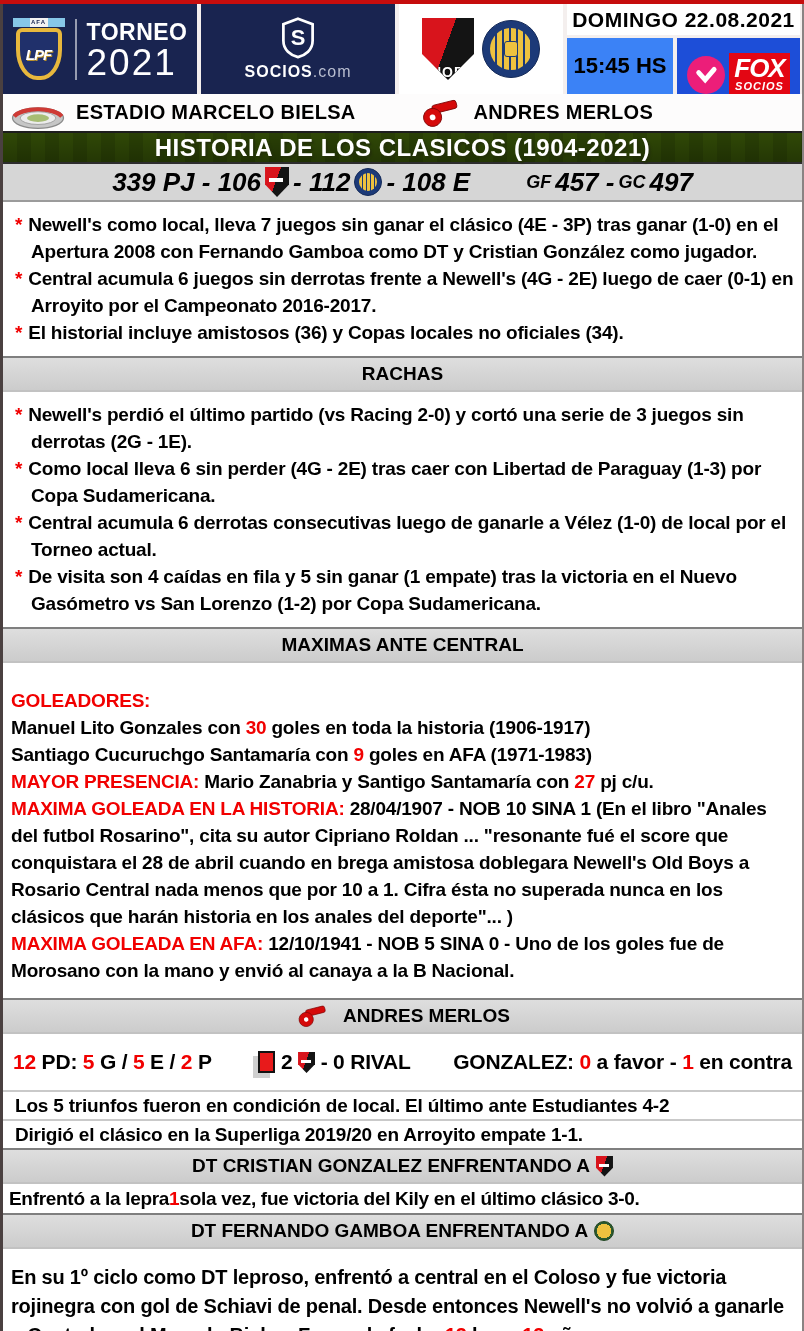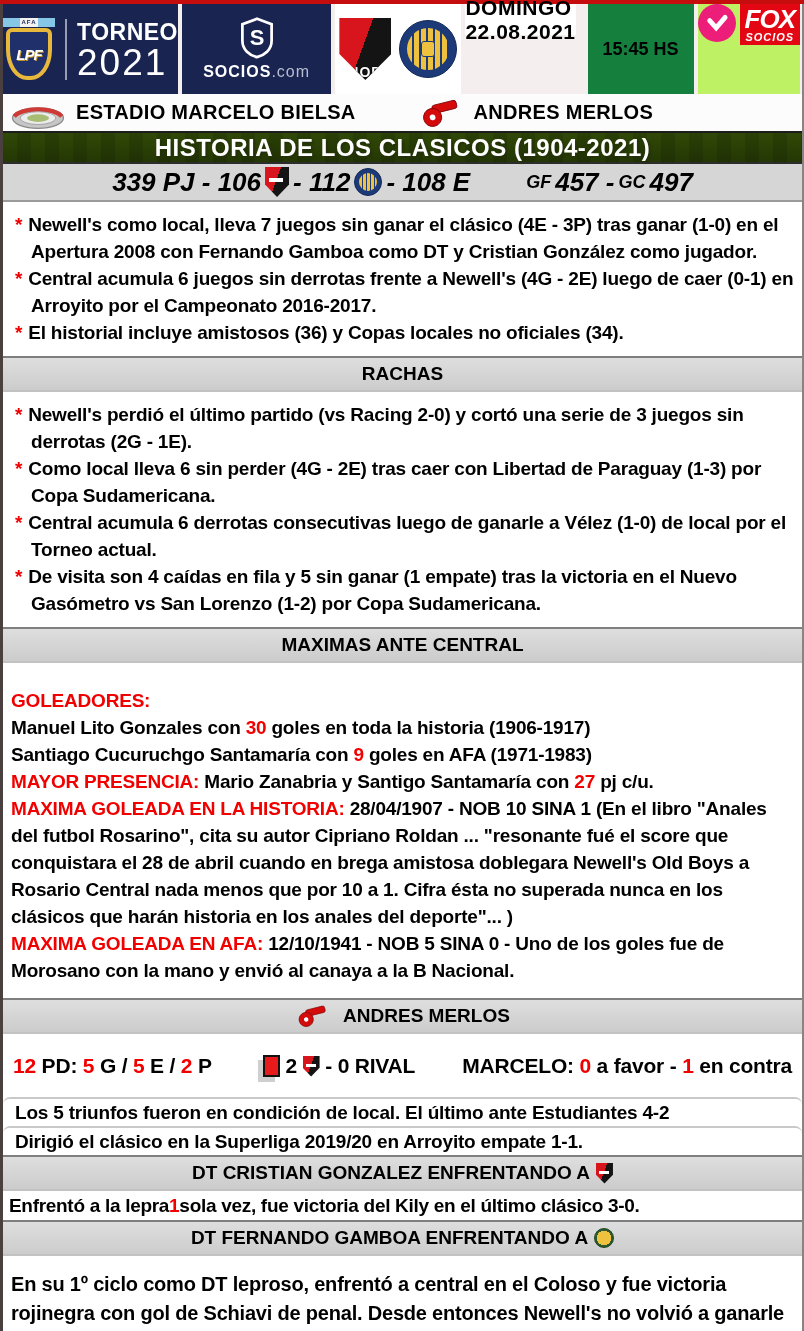--- a/index.html
+++ b/index.html
@@ -32,25 +32,25 @@
   .socios-panel { width:194px; flex-direction:column; gap:4px; }
   .socios-mark { width:40px; height:42px; }
   .socios-word { color:#fff; font-size:16px; letter-spacing:1px; }
   .socios-word .lite { color:#b9bed0; font-weight:normal; }
   .crest-panel { width:164px; background:#fff; display:flex; align-items:center; justify-content:center; gap:8px; }
   .crest-nob { width:52px; height:62px; clip-path:polygon(0 0,100% 0,100% 58%,50% 100%,0 58%); background:linear-gradient(110deg,#d8141c 46%,#141414 46%); display:flex; align-items:flex-end; justify-content:center; }
   .crest-nob b { color:#fff; font-size:14px; letter-spacing:1px; text-shadow:0 0 2px #000; }
   .crest-carc { width:58px; height:58px; border-radius:50%; background:#1c3a78; border:1px solid #142a58; display:flex; align-items:center; justify-content:center; }
   .crest-carc .inner { width:42px; height:42px; border-radius:50%; background:repeating-linear-gradient(90deg,#eec23f 0 5px,#1c3a78 5px 7px); display:flex; align-items:center; justify-content:center; }
   .crest-carc .dot { width:14px; height:16px; background:#eec23f; border:1px solid #1c3a78; border-radius:3px; }
-  .right-col { flex:1; display:flex; flex-direction:row; gap:12px; background:#f4efee; }
+  .right-col { flex:1; display:flex; flex-direction:column; gap:3px; background:#f4efee; }
   .date-cell { background:#fff; height:31px; display:flex; align-items:center; justify-content:center; font-size:21px; letter-spacing:.5px; }
   .right-row2 { flex:1; display:flex; gap:4px; }
-  .time-cell { background:#15803d; width:106px; display:flex; align-items:center; justify-content:center; font-size:18px; }
-  .fox-cell { background:#bef264; flex:1; display:flex; align-items:flex-start; justify-content:center; gap:4px; }
+  .time-cell { background:#3b82f6; width:106px; display:flex; align-items:center; justify-content:center; font-size:22px; }
+  .fox-cell { background:#1d4ed8; flex:1; display:flex; align-items:flex-end; justify-content:center; gap:4px; }
   .fox-circle { width:38px; height:38px; border-radius:50%; background:#ec1e79; display:flex; align-items:center; justify-content:center; }
   .fox-block { background:#e30613; color:#fff; text-align:center; padding:2px 5px; line-height:1; font-style:italic; }
   .fox-block .f1 { font-size:26px; letter-spacing:-1px; }
   .fox-block .f2 { font-size:11px; letter-spacing:1px; }
 
   
   .venue-row { display:flex; align-items:center; height:37px; background:#fdfcfc; padding-left:5px; font-size:20px; letter-spacing:.3px; }
   .stadium-ic { width:60px; height:34px; margin-right:8px; }
   .whistle-ic { width:44px; height:28px; margin-left:62px; margin-right:12px; }
   .whistle-sm { width:34px; height:22px; margin-right:8px; }
@@ -78,22 +78,22 @@
   
   .content { background:#fff; font-size:19px; line-height:27px; padding:9px 8px 10px 8px; letter-spacing:-.2px; }
   .bullet { padding-left:20px; text-indent:-16px; }
   .bullet .star { color:#f10000; padding-right:6px; }
   .bar { height:36px; background:linear-gradient(#dedede,#cccccc); border-top:2px solid #7f7f7f; border-bottom:2px solid #c2c2c2; display:flex; align-items:center; justify-content:center; font-size:19px; gap:6px; }
   .bar .inline-icon { vertical-align:-2px; }
   .block-c { padding-top:24px; padding-bottom:14px; }
   .block-c .line { margin:0; }
 
   
-  .ref-stats { height:63px; background:#fff; display:flex; align-items:center; justify-content:space-between; padding:0 10px; font-size:21px; letter-spacing:-.2px; }
-  .note-row { height:29px; background:#fff; border-top:2px solid #c9c9c9; display:flex; align-items:center; padding-left:12px; font-size:19px; letter-spacing:-.2px;border-radius:7px; }
+  .ref-stats { height:56px; background:#fff; display:flex; align-items:center; justify-content:space-between; padding:0 10px; font-size:21px; letter-spacing:-.2px; }
+  .note-row { height:29px; background:#fff; border-top:2px solid #c9c9c9; display:flex; align-items:center; padding-left:12px; font-size:19px; letter-spacing:-.2px; }
   .dt-text { height:29px; background:#fff; display:flex; align-items:center; padding-left:6px; font-size:19px; letter-spacing:-.3px; }
   .dt2-block { font-size:20px; line-height:29px; padding:14px 10px 12px 8px; }
 
   
   .footer { height:96px; display:flex; align-items:flex-start; justify-content:center; padding-top:14px; background:#f6f1f0; }
 </style>
 </head>
 <body>
 
 <div class="top-strip"></div>
@@ -216,21 +216,21 @@
         <rect x="18" y="6" width="30" height="10" rx="3" fill="#d50a0a" stroke="#7c0505"></rect>
         <circle cx="16" cy="20" r="11" fill="#d50a0a" stroke="#7c0505"></circle>
         <circle cx="16" cy="20" r="3.5" fill="#fff"></circle>
       </g>
     </svg>
     <span>ANDRES MERLOS</span>
   </div>
   <div class="ref-stats">
     <span><span class="red">12</span><span> PD: </span><span class="red">5</span><span> G / </span><span class="red">5</span><span> E / </span><span class="red">2</span><span> P</span></span>
     <span><span class="inline-icon red-card"></span><span> 2 </span><span class="inline-icon nob-sm"></span><span> - 0 RIVAL</span></span>
-    <span><span>MARCELO: </span><span class="red">0</span><span> a favor - </span><span class="red">1</span><span> en contra</span></span>
+    <span><span>GONZALEZ: </span><span class="red">0</span><span> a favor - </span><span class="red">1</span><span> en contra</span></span>
   </div>
   <div class="note-row">Los 5 triunfos fueron en condición de local. El último ante Estudiantes 4-2</div>
   <div class="note-row">Dirigió el clásico en la Superliga 2019/20 en Arroyito empate 1-1.</div>
 
   <div class="bar">
       <span>DT CRISTIAN GONZALEZ ENFRENTANDO A </span>
       <span class="inline-icon nob-sm"></span>
     </div>
   <div class="dt-text">
       <span>Enfrentó a la lepra </span>

